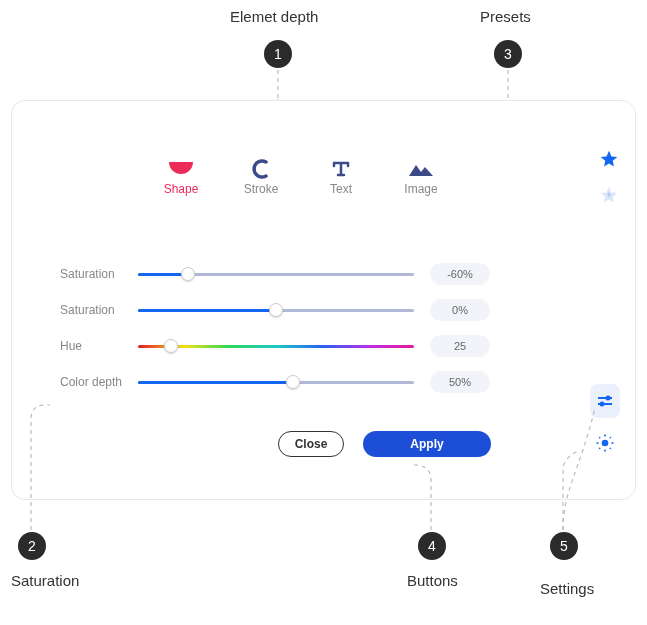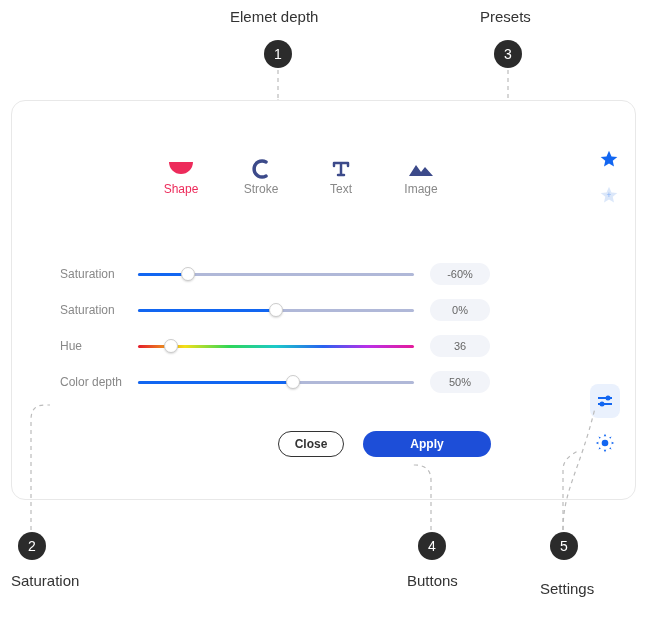--- a/index.html
+++ b/index.html
@@ -108,21 +108,21 @@
         <div class="slider-fill" style="width:50%"></div>
         <div class="slider-thumb" style="left:50%"></div>
       </div>
       <div class="slider-value">0%</div>
     </div>
     <div class="slider-row">
       <div class="slider-label">Hue</div>
       <div class="slider-track slider-hue">
         <div class="slider-thumb" style="left:12%"></div>
       </div>
-      <div class="slider-value">36</div>
+      <div class="slider-value">25</div>
     </div>
     <div class="slider-row">
       <div class="slider-label">Color depth</div>
       <div class="slider-track">
         <div class="slider-fill" style="width:56%"></div>
         <div class="slider-thumb" style="left:56%"></div>
       </div>
       <div class="slider-value">50%</div>
     </div>
   </div>

